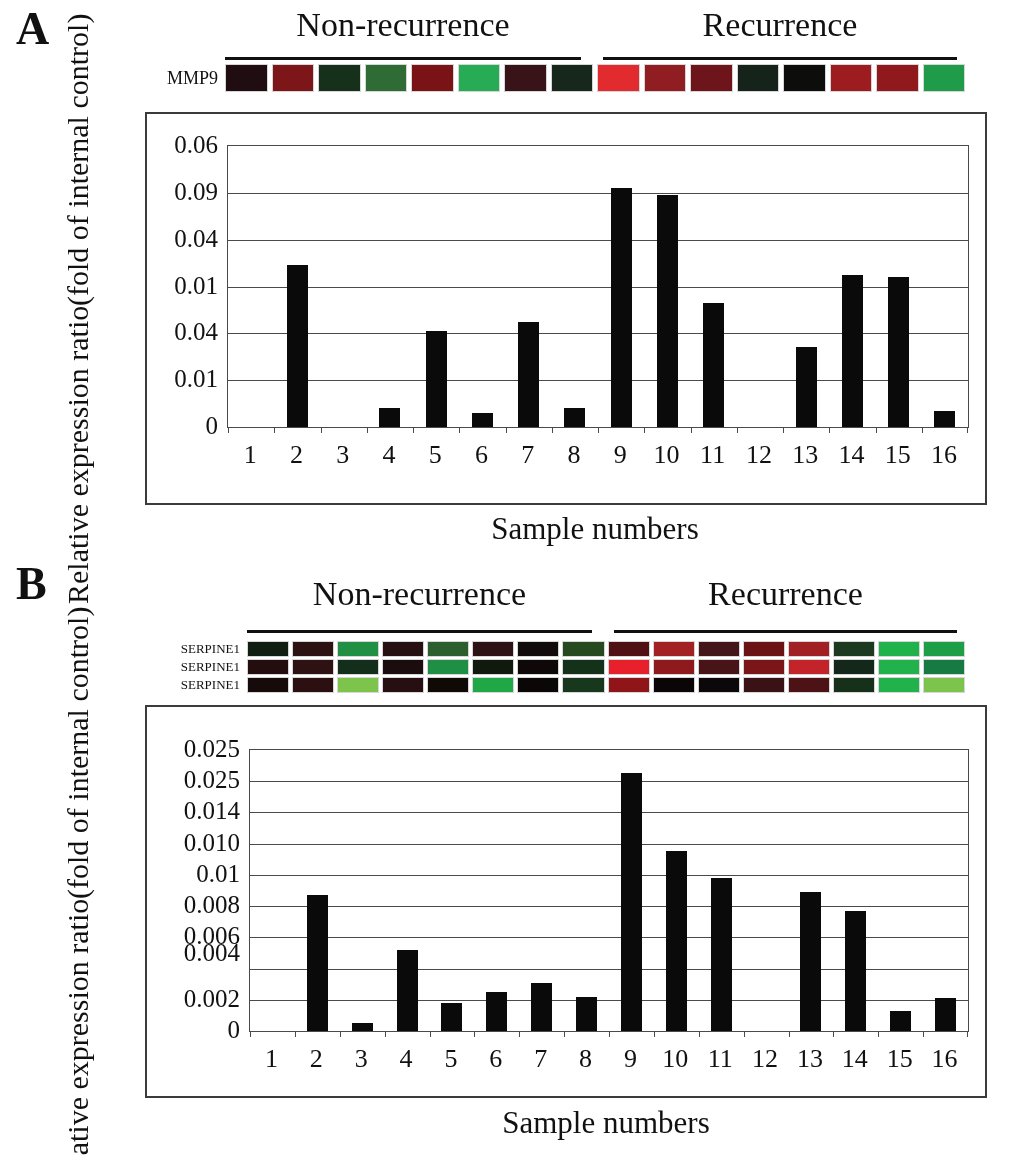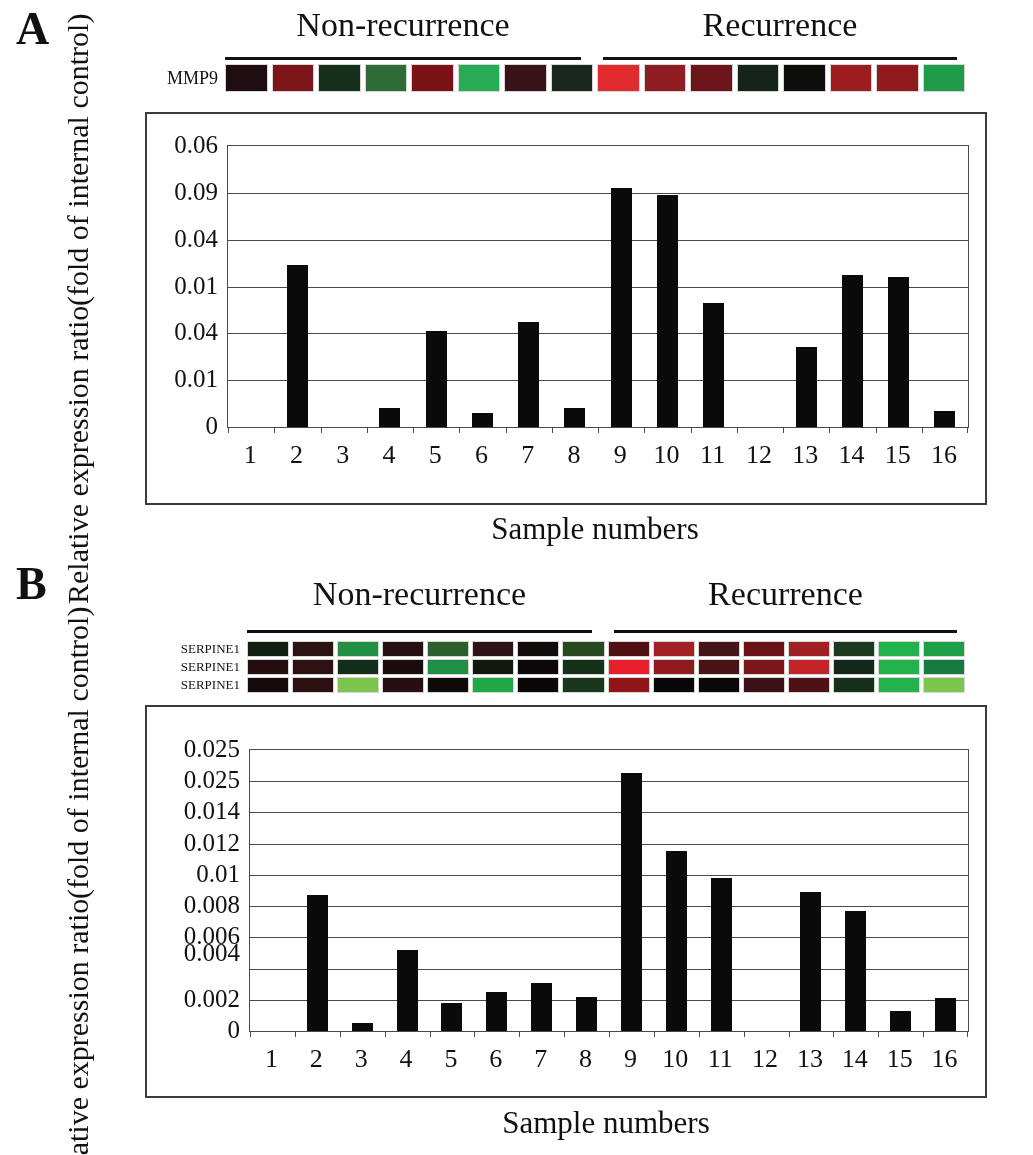--- a/index.html
+++ b/index.html
@@ -224,21 +224,21 @@
       </div>
     <div class="ylabel">
       <span>Relative expression ratio</span>
       <span>(fold of internal control)</span>
     </div>
     <div class="chart-box">
       <div class="yticks">
           <div class="ytick" style="top: 42px;">0.025</div>
           <div class="ytick" style="top: 73.2222px;">0.025</div>
           <div class="ytick" style="top: 104.444px;">0.014</div>
-          <div class="ytick" style="top: 135.667px;">0.012</div>
+          <div class="ytick" style="top: 135.667px;">0.010</div>
           <div class="ytick" style="top: 166.889px;">0.01</div>
           <div class="ytick" style="top: 198.111px;">0.008</div>
           <div class="ytick" style="top: 229.333px;">0.006</div>
           <div class="ytick" style="top: 246px;">0.004</div>
           <div class="ytick" style="top: 291.778px;">0.002</div>
           <div class="ytick" style="top: 323px;">0</div>
         </div>
       <div class="plot">
           <div class="gridline" style="top: 31.2222px;"></div>
           <div class="gridline" style="top: 62.4444px;"></div>

